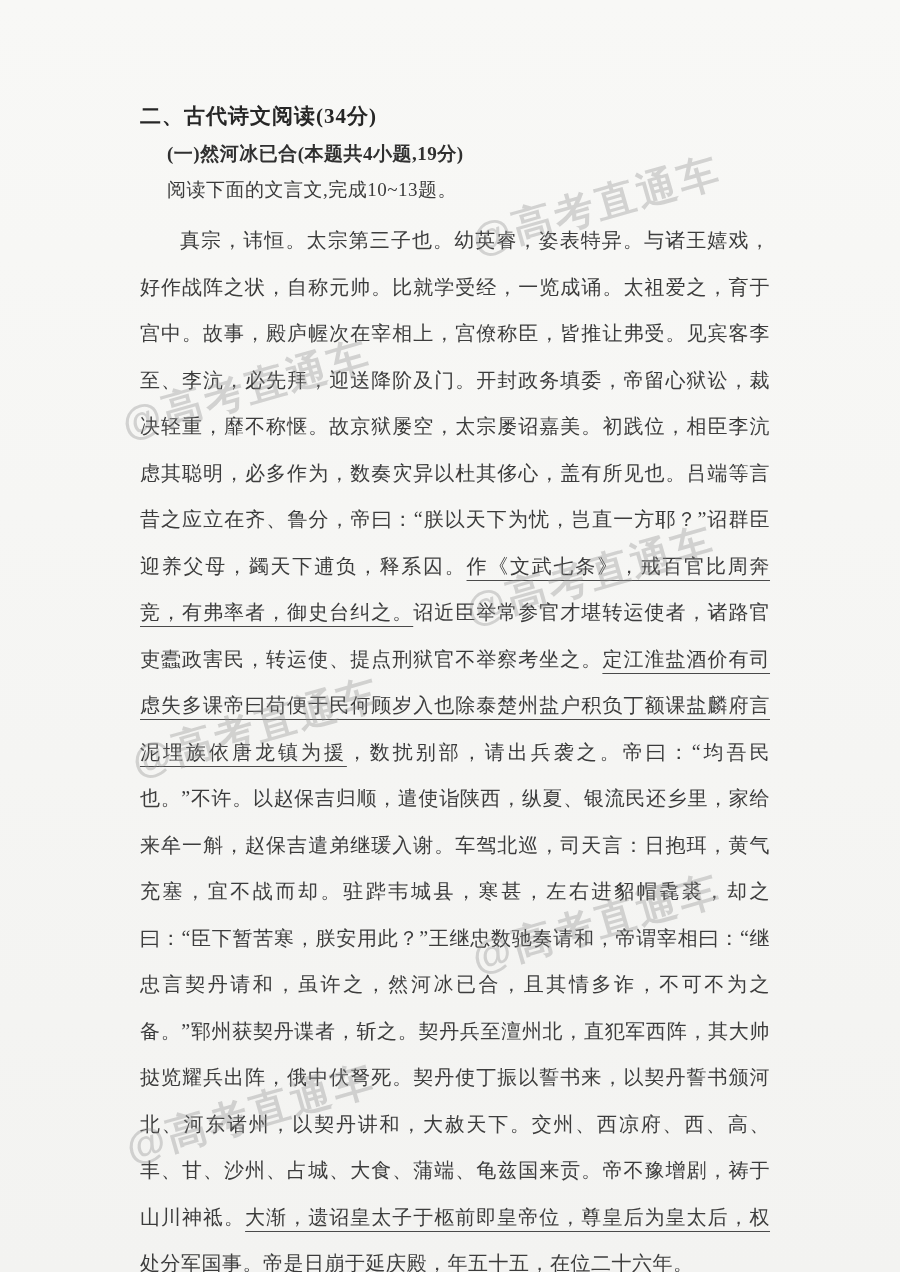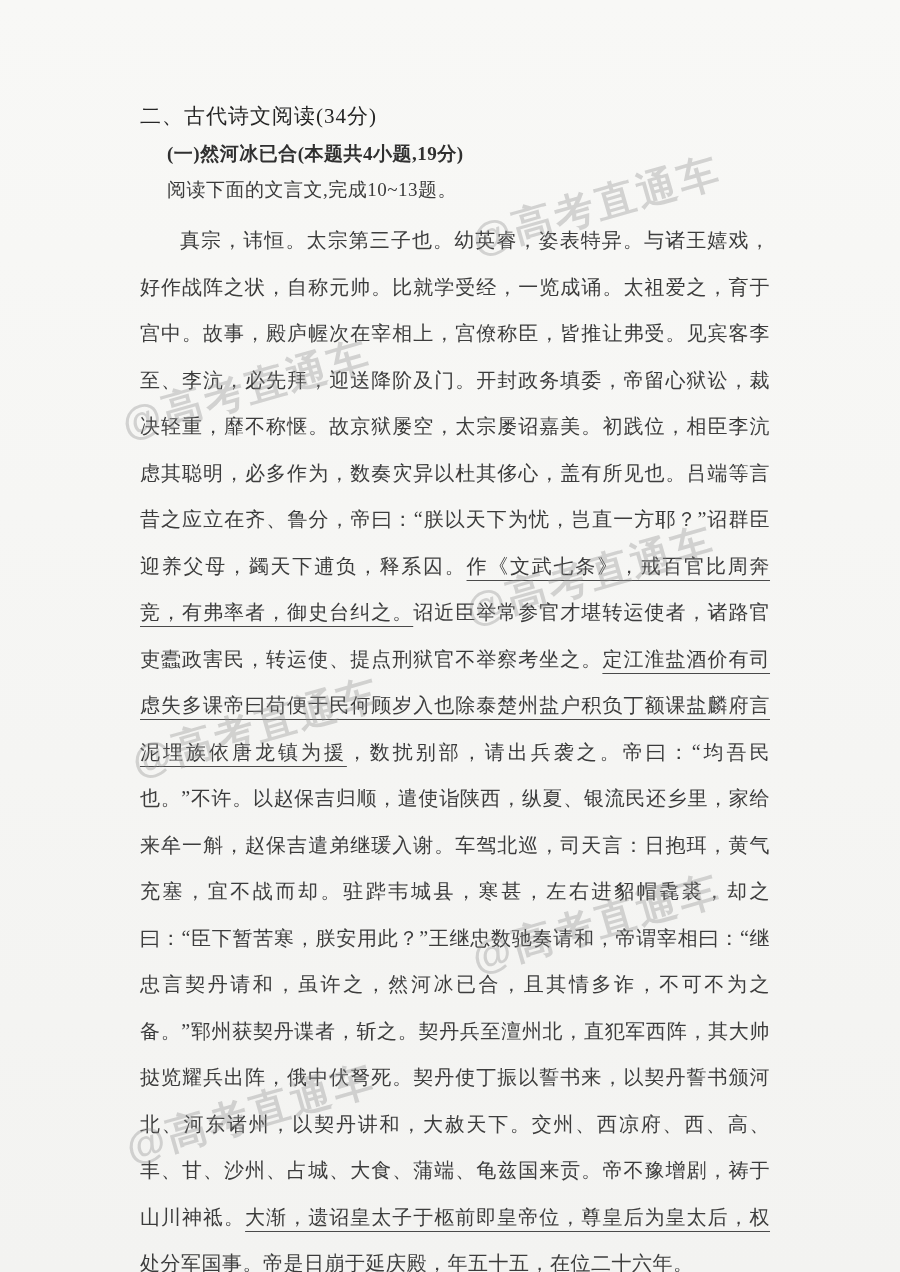--- a/index.html
+++ b/index.html
@@ -19,21 +19,21 @@
   }
   .content {
     position: absolute;
     left: 140px;
     top: 102px;
     width: 630px;
     z-index: 2;
   }
   .section-title {
     font-size: 21px;
-    font-weight: normal;
+    font-weight: bold;
     color: #262626;
     letter-spacing: 1px;
     margin: 0;
   }
   .subsection-title {
     font-size: 19px;
     font-weight: bold;
     color: #303030;
     margin: 11px 0 0 27px;
     letter-spacing: 0.5px;

